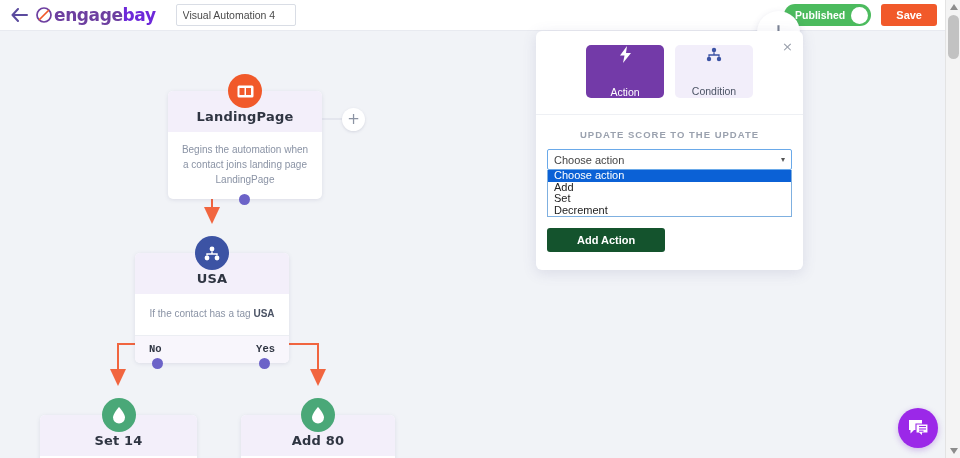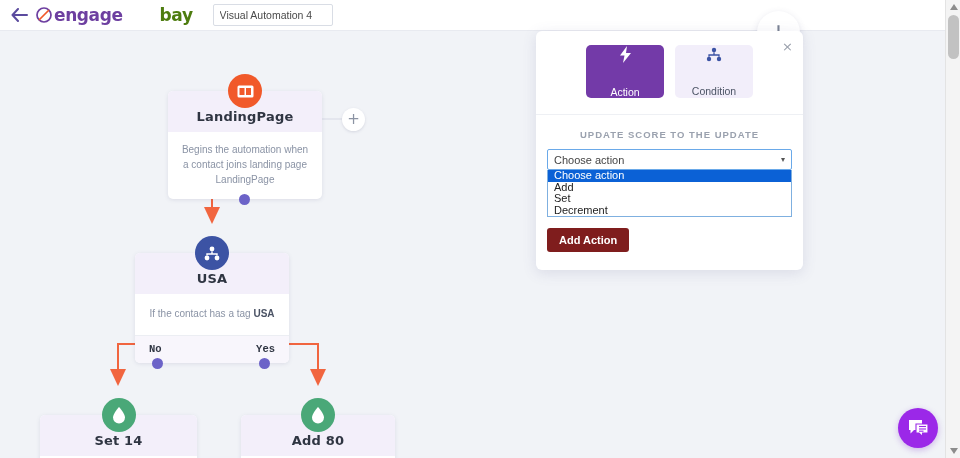--- a/index.html
+++ b/index.html
@@ -25,21 +25,21 @@
   }
   #back-arrow svg { display:block; }
 
   #logo { display: flex; align-items: center; margin-left: 2px; }
   #logo-mark { width: 16px; height: 16px; margin-right: 2px; }
   #logo-text {
     font-size: 17px; font-weight: 700; letter-spacing: -0.4px;
     font-family: "DejaVu Sans", sans-serif;
   }
   #logo-text .eng { color: #6d3fa0; }
-  #logo-text .bay { color: #4d7c0f; margin-left: 37px; }
+  #logo-text .bay { color: #6d28d9; }
 
   #title-input {
     margin-left: 20px;
     width: 120px; height: 22px;
     border: 1px solid #d9dde5; border-radius: 2px;
     background: #fff;
     font-size: 10.5px; color: #4a4a4a;
     padding: 0 6px;
     font-family: "Liberation Sans", sans-serif;
     outline: none;
@@ -198,22 +198,22 @@
   }
   #select-options .opt {
     font-size: 11px; padding: 0 6px; height: 11.5px; line-height: 11.5px;
     color: #222; cursor: pointer;
     font-family: "Liberation Sans", sans-serif;
   }
   #select-options .opt.selected { background: #0b61d6; color: #ffffff; }
 
   #add-action-button {
     margin: 11px 11px 18px;
-    background: #7f1d1d; color: #fff; border: none; border-radius: 3px;
-    font-size: 11px; font-weight: 700; padding: 6px 12px; cursor: pointer;
+    background: #14532d; color: #fff; border: none; border-radius: 3px;
+    font-size: 11px; font-weight: 700; padding: 6px 30px; cursor: pointer;
     font-family: "Liberation Sans", sans-serif;
   }
 
   
   #chat-fab {
     position: absolute; bottom: 10px; right: 22px;
     width: 40px; height: 40px; border-radius: 50%;
     background: #9b28e8; display: flex; align-items: center; justify-content: center;
     cursor: pointer; z-index: 55; box-shadow: 0 2px 6px rgba(120,40,200,.3);
   }
@@ -234,20 +234,27 @@
       <svg width="16" height="16" viewBox="0 0 16 16">
           <circle cx="8" cy="8" r="7" fill="none" stroke="#6d3fa0" stroke-width="1.7"></circle>
           <path d="M3.5 12.5 L12.5 3.5" stroke="#f1592a" stroke-width="1.7" stroke-linecap="round"></path>
         </svg>
     </span>
     <span id="logo-text"><span class="eng">engage</span><span class="bay">bay</span></span>
   </div>
 
   <input id="title-input" type="text" value="Visual Automation 4" style="">
 
+  <div id="topbar-right">
+    <div id="published-toggle">
+      <span class="lbl">Published</span>
+      <span class="knob"></span>
+    </div>
+    <button id="save-button">Save</button>
+  </div>
 </div>
 
 <div id="scrollbar">
   <div class="arrow top">
     <svg width="8" height="6" viewBox="0 0 8 6">
         <path d="M4 0 L8 6 L0 6 Z" fill="#8c8c8c"></path>
       </svg>
   </div>
   <div id="scroll-thumb"></div>
   <div class="arrow bot">

